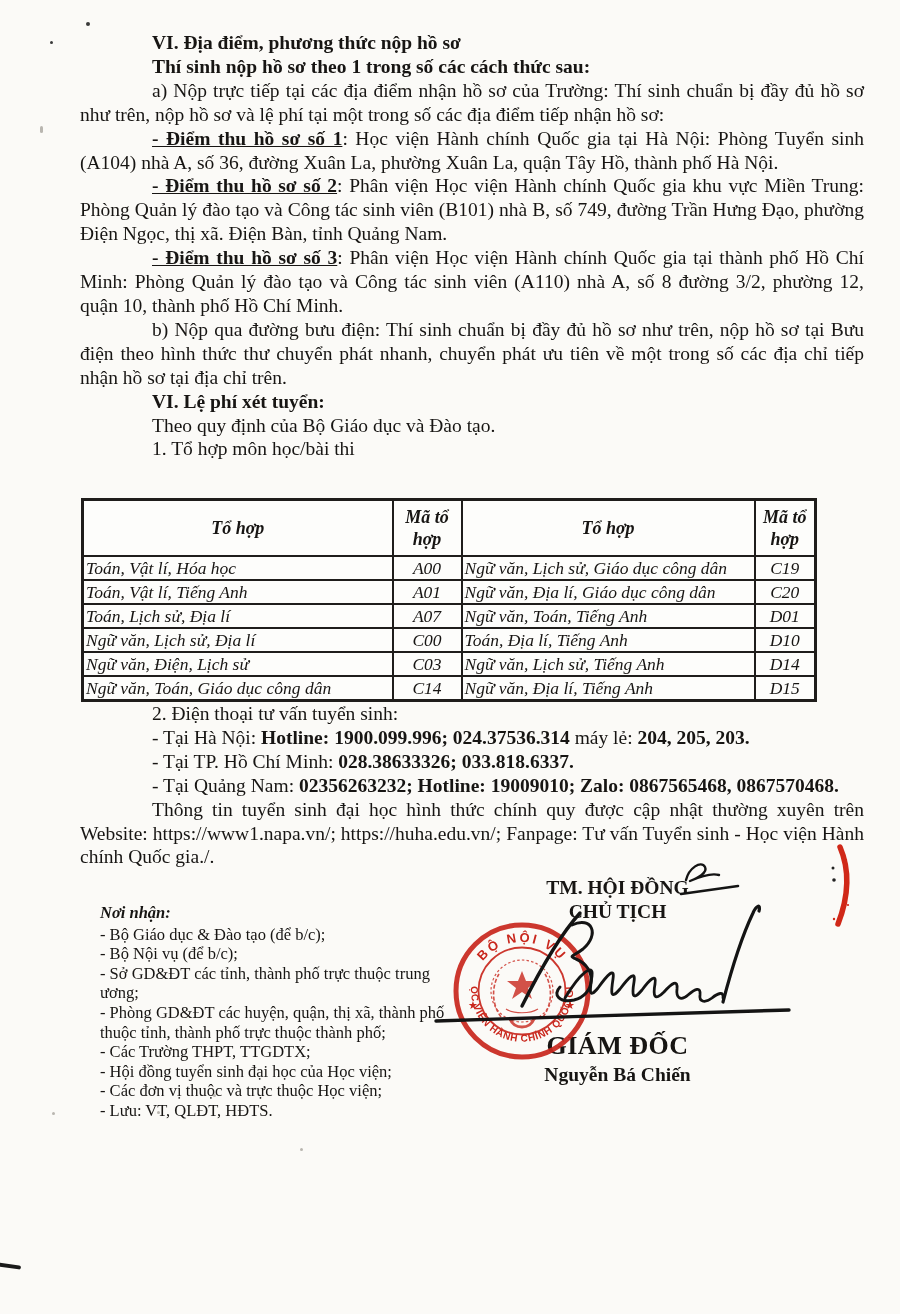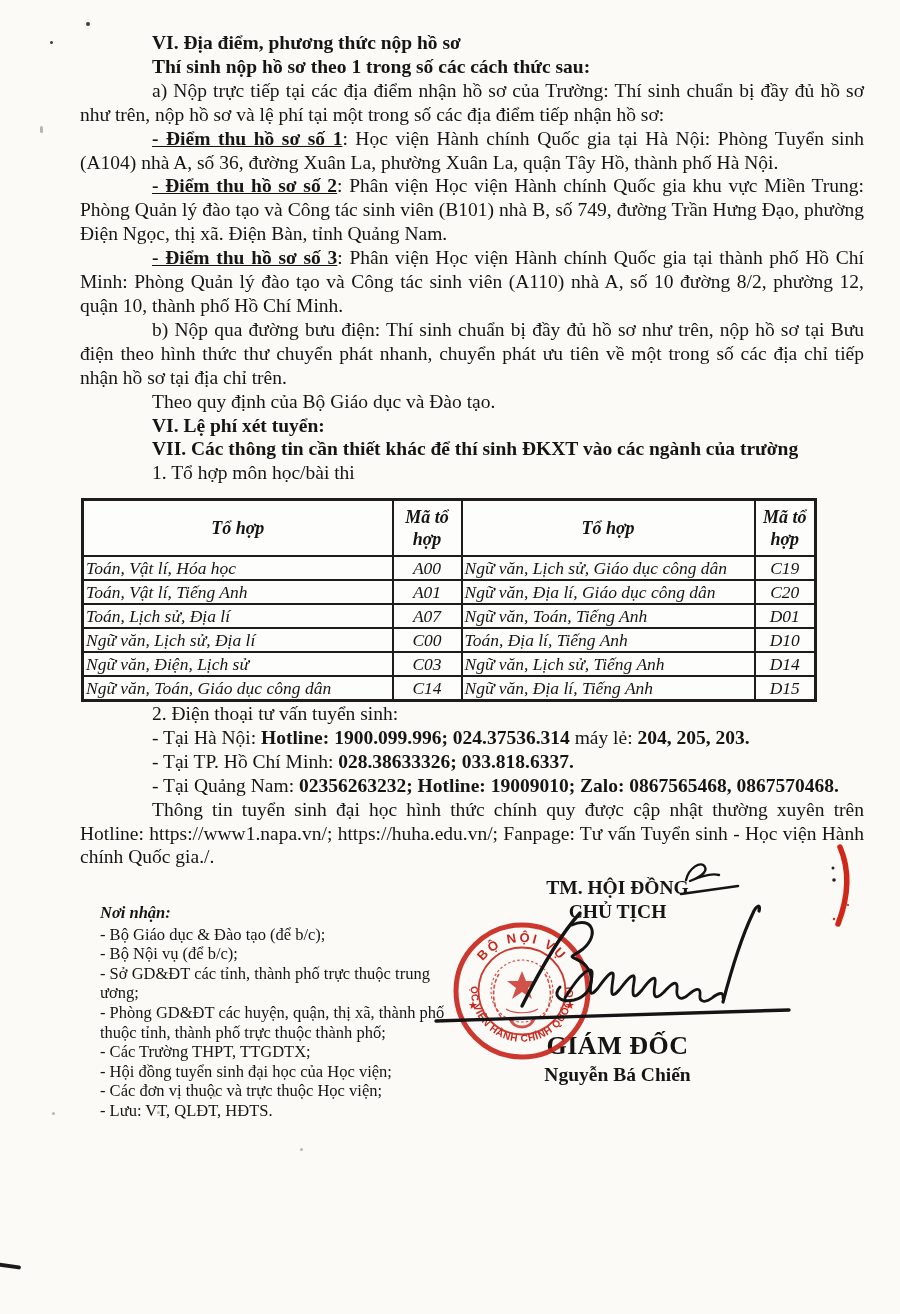--- a/index.html
+++ b/index.html
@@ -41,25 +41,24 @@
 <body>
 
 <div class="page">
 
   <div class="textblock" style="top:31px;">
     <p><span class="b">VI. Địa điểm, phương thức nộp hồ sơ</span></p>
     <p><span class="b">Thí sinh nộp hồ sơ theo 1 trong số các cách thức sau:</span></p>
     <p>a) Nộp trực tiếp tại các địa điểm nhận hồ sơ của Trường: Thí sinh chuẩn bị đầy đủ hồ sơ như trên, nộp hồ sơ và lệ phí tại một trong số các địa điểm tiếp nhận hồ sơ:</p>
     <p><span class="bu">- Điểm thu hồ sơ số 1</span><span>: Học viện Hành chính Quốc gia tại Hà Nội: Phòng Tuyển sinh (A104) nhà A, số 36, đường Xuân La, phường Xuân La, quận Tây Hồ, thành phố Hà Nội.</span></p>
     <p><span class="bu">- Điểm thu hồ sơ số 2</span><span>: Phân viện Học viện Hành chính Quốc gia khu vực Miền Trung: Phòng Quản lý đào tạo và Công tác sinh viên (B101) nhà B, số 749, đường Trần Hưng Đạo, phường Điện Ngọc, thị xã. Điện Bàn, tỉnh Quảng Nam.</span></p>
-    <p><span class="bu">- Điểm thu hồ sơ số 3</span><span>: Phân viện Học viện Hành chính Quốc gia tại thành phố Hồ Chí Minh: Phòng Quản lý đào tạo và Công tác sinh viên (A110) nhà A, số 10 đường 8/2, phường 12, quận 10, thành phố Hồ Chí Minh.</span></p>
+    <p><span class="bu">- Điểm thu hồ sơ số 3</span><span>: Phân viện Học viện Hành chính Quốc gia tại thành phố Hồ Chí Minh: Phòng Quản lý đào tạo và Công tác sinh viên (A110) nhà A, số 8 đường 3/2, phường 12, quận 10, thành phố Hồ Chí Minh.</span></p>
     <p>b) Nộp qua đường bưu điện: Thí sinh chuẩn bị đầy đủ hồ sơ như trên, nộp hồ sơ tại Bưu điện theo hình thức thư chuyển phát nhanh, chuyển phát ưu tiên về một trong số các địa chỉ tiếp nhận hồ sơ tại địa chỉ trên.</p>
+    <p><span class="b">VI. Lệ phí xét tuyển:</span></p>
     <p>Theo quy định của Bộ Giáo dục và Đào tạo.</p>
-    <p><span class="b">VI. Lệ phí xét tuyển:</span></p>
-    <p><span class="b">VII. Các thông tin cần thiết khác để thí sinh ĐKXT vào các ngành của trường</span></p>
     <p>1. Tổ hợp môn học/bài thi</p>
   </div>
 
   <div class="tbl-wrap">
     <table class="combo">
       <colgroup>
           <col class="c1">
           <col class="c2">
           <col class="c3">
           <col class="c4">
@@ -111,21 +110,21 @@
           </tr>
         </tbody>
     </table>
   </div>
 
   <div class="textblock" style="top:702px;">
     <p>2. Điện thoại tư vấn tuyển sinh:</p>
     <p class="nowrap"><span>- Tại Hà Nội: </span><span class="b">Hotline: 1900.099.996; 024.37536.314</span><span> máy lẻ: </span><span class="b">204, 205, 203.</span></p>
     <p class="nowrap"><span>- Tại TP. Hồ Chí Minh: </span><span class="b">028.38633326; 033.818.6337.</span></p>
     <p class="nowrap"><span>- Tại Quảng Nam: </span><span class="b">02356263232; Hotline: 19009010; Zalo: 0867565468, 0867570468.</span></p>
-    <p>Thông tin tuyển sinh đại học hình thức chính quy được cập nhật thường xuyên trên Hotline: https://www1.napa.vn/; https://huha.edu.vn/; Fanpage: Tư vấn Tuyển sinh - Học viện Hành chính Quốc gia./.</p>
+    <p>Thông tin tuyển sinh đại học hình thức chính quy được cập nhật thường xuyên trên Website: https://www1.napa.vn/; https://huha.edu.vn/; Fanpage: Tư vấn Tuyển sinh - Học viện Hành chính Quốc gia./.</p>
   </div>
 
   <div class="recipients">
     <div class="title">Nơi nhận:</div>
     <div>
         <div class="rcpt">- Bộ Giáo dục &amp; Đào tạo (để b/c);</div>
         <div class="rcpt">- Bộ Nội vụ (để b/c);</div>
         <div class="rcpt">- Sở GD&amp;ĐT các tỉnh, thành phố trực thuộc trung ương;</div>
         <div class="rcpt">- Phòng GD&amp;ĐT các huyện, quận, thị xã, thành phố thuộc tỉnh, thành phố trực thuộc thành phố;</div>
         <div class="rcpt">- Các Trường THPT, TTGDTX;</div>

